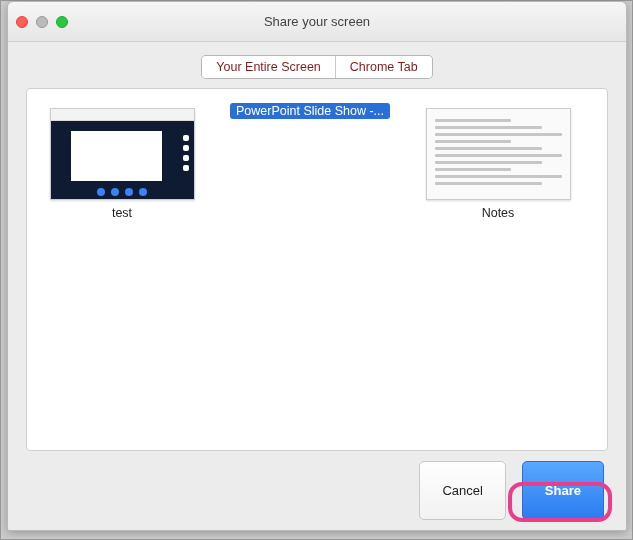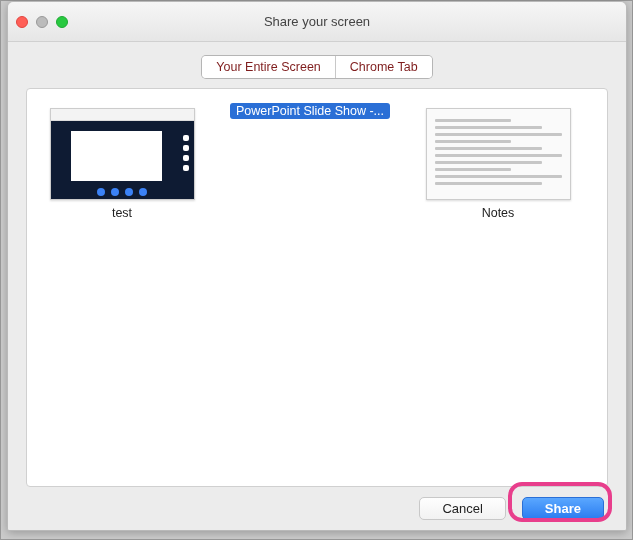--- a/index.html
+++ b/index.html
@@ -144,21 +144,21 @@
   .t3-line.short { width:60%; }
   .t3-line.med   { width:85%; }
 
   .footer {
     margin-top:10px;
     display:flex; justify-content:flex-end; gap:16px; align-items:center;
     padding-right:4px;
   }
   .btn {
     font-size:13px;
-    padding: 3px 22px;
+    padding: 21px 22px;
     border-radius:5px;
     border:1px solid #c8c8c8;
     background:linear-gradient(#fefefe,#f2f2f2);
     color:#222;
     cursor:pointer;
   }
   .btn.primary {
     background:linear-gradient(#5aa7ff,#2a7cf0);
     border:1px solid #2a6fd6;
     color:#fff;

